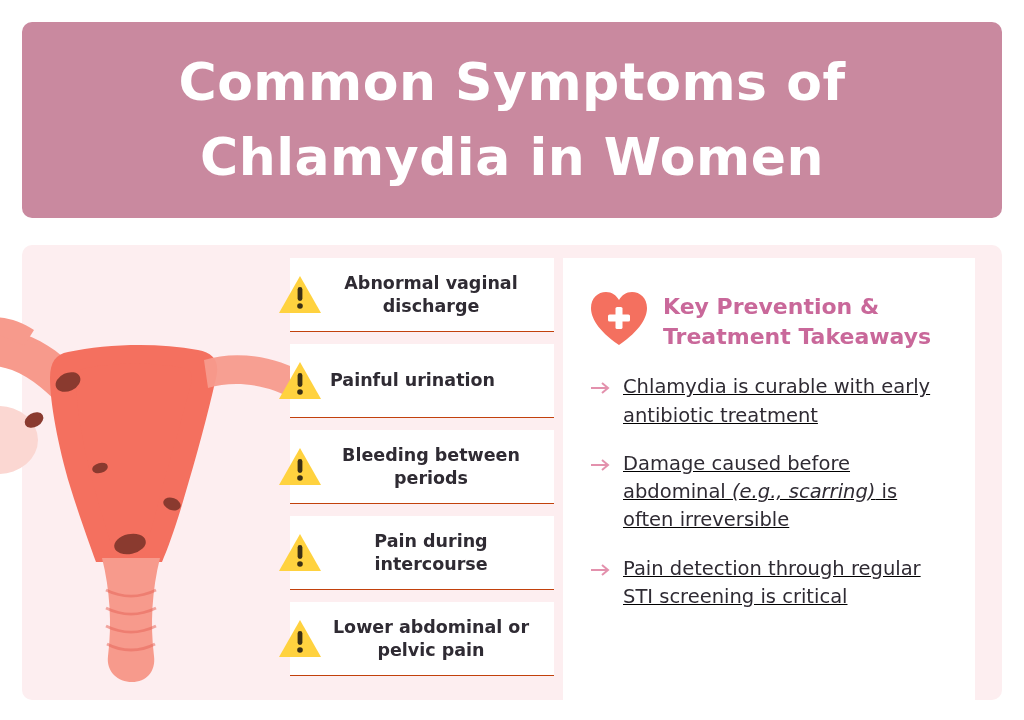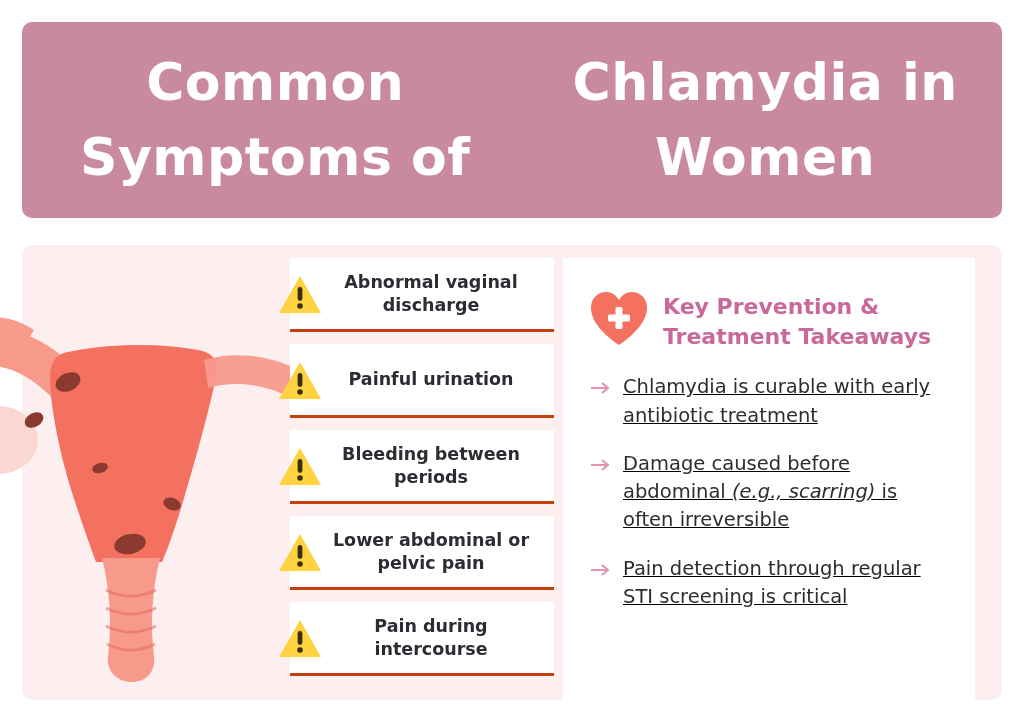--- a/index.html
+++ b/index.html
@@ -18,20 +18,21 @@
   
   .title-banner {
     position: absolute;
     left: 22px;
     top: 22px;
     width: 980px;
     height: 196px;
     background: #c9899f;
     border-radius: 10px;
     display: flex;
+    flex-direction: column;
     align-items: center;
     justify-content: center;
     box-sizing: border-box;
   }
   .title-line {
     color: #ffffff;
     font-size: 52px;
     font-weight: bold;
     letter-spacing: 0.5px;
     line-height: 1.45;
@@ -75,22 +76,22 @@
   .symptom-card {
     position: absolute;
     left: 12px;
     top: 0;
     width: 264px;
     height: 74px;
     background: #ffffff;
     box-sizing: border-box;
     display: flex;
     align-items: center;
-    justify-content: center;
-    border-bottom: 3px solid #c2410c;
+    justify-content: flex-start;
+    border-bottom: 1px solid #c2410c;
   }
   .symptom-text {
     color: #2f2b33;
     font-size: 17.5px;
     font-weight: bold;
     line-height: 1.3;
     text-align: center;
     padding: 0 22px 0 40px;
     box-sizing: border-box;
   }
@@ -230,32 +231,32 @@
     </div>
     <svg class="warn-icon" viewBox="0 0 44 42">
       <path d="M22 2 L43 39 L1 39 Z" fill="#ffd23f"></path>
       <rect x="19.6" y="13" width="4.8" height="14" rx="2.4" fill="#3a2f16"></rect>
       <circle cx="22" cy="32" r="2.8" fill="#3a2f16"></circle>
     </svg>
   </div>
 
   <div class="symptom-row">
     <div class="symptom-card">
+      <div class="symptom-text">Pain during intercourse</div>
+    </div>
+    <svg class="warn-icon" viewBox="0 0 44 42">
+      <path d="M22 2 L43 39 L1 39 Z" fill="#ffd23f"></path>
+      <rect x="19.6" y="13" width="4.8" height="14" rx="2.4" fill="#3a2f16"></rect>
+      <circle cx="22" cy="32" r="2.8" fill="#3a2f16"></circle>
+    </svg>
+  </div>
+
+  <div class="symptom-row">
+    <div class="symptom-card">
       <div class="symptom-text">Lower abdominal or pelvic pain</div>
-    </div>
-    <svg class="warn-icon" viewBox="0 0 44 42">
-      <path d="M22 2 L43 39 L1 39 Z" fill="#ffd23f"></path>
-      <rect x="19.6" y="13" width="4.8" height="14" rx="2.4" fill="#3a2f16"></rect>
-      <circle cx="22" cy="32" r="2.8" fill="#3a2f16"></circle>
-    </svg>
-  </div>
-
-  <div class="symptom-row">
-    <div class="symptom-card">
-      <div class="symptom-text">Pain during intercourse</div>
     </div>
     <svg class="warn-icon" viewBox="0 0 44 42">
       <path d="M22 2 L43 39 L1 39 Z" fill="#ffd23f"></path>
       <rect x="19.6" y="13" width="4.8" height="14" rx="2.4" fill="#3a2f16"></rect>
       <circle cx="22" cy="32" r="2.8" fill="#3a2f16"></circle>
     </svg>
   </div>
 
 </div>
 

